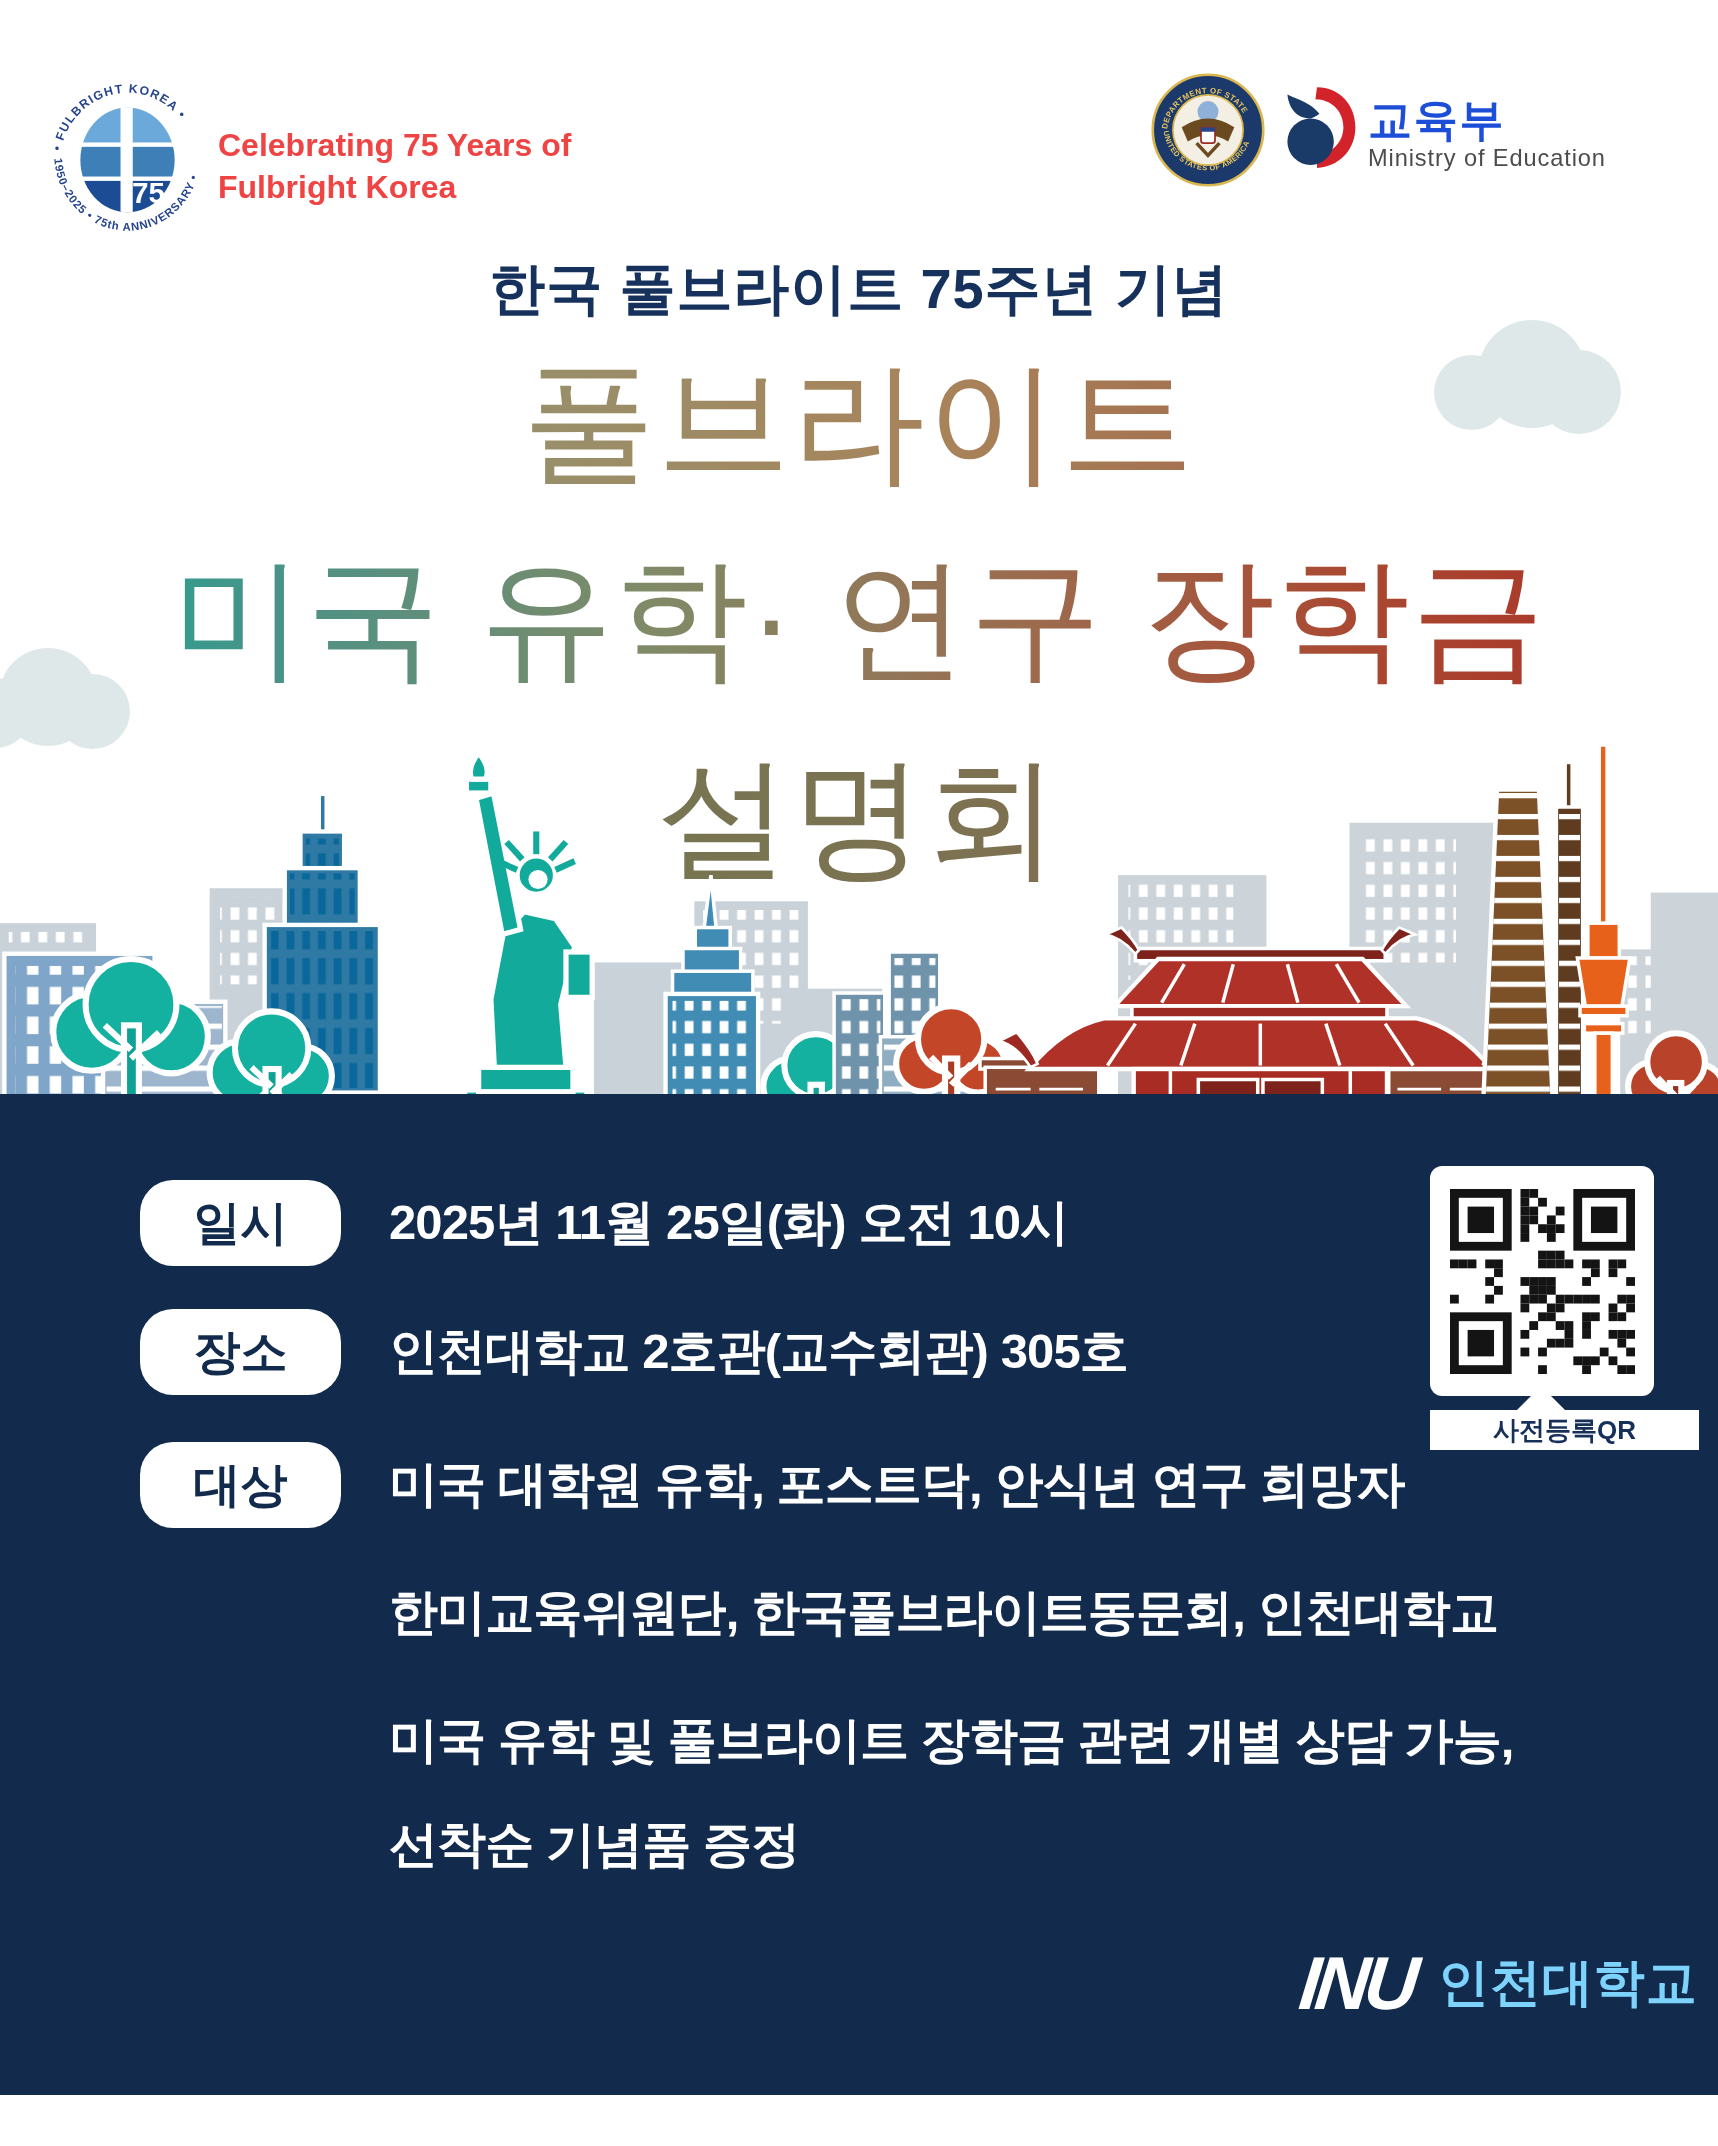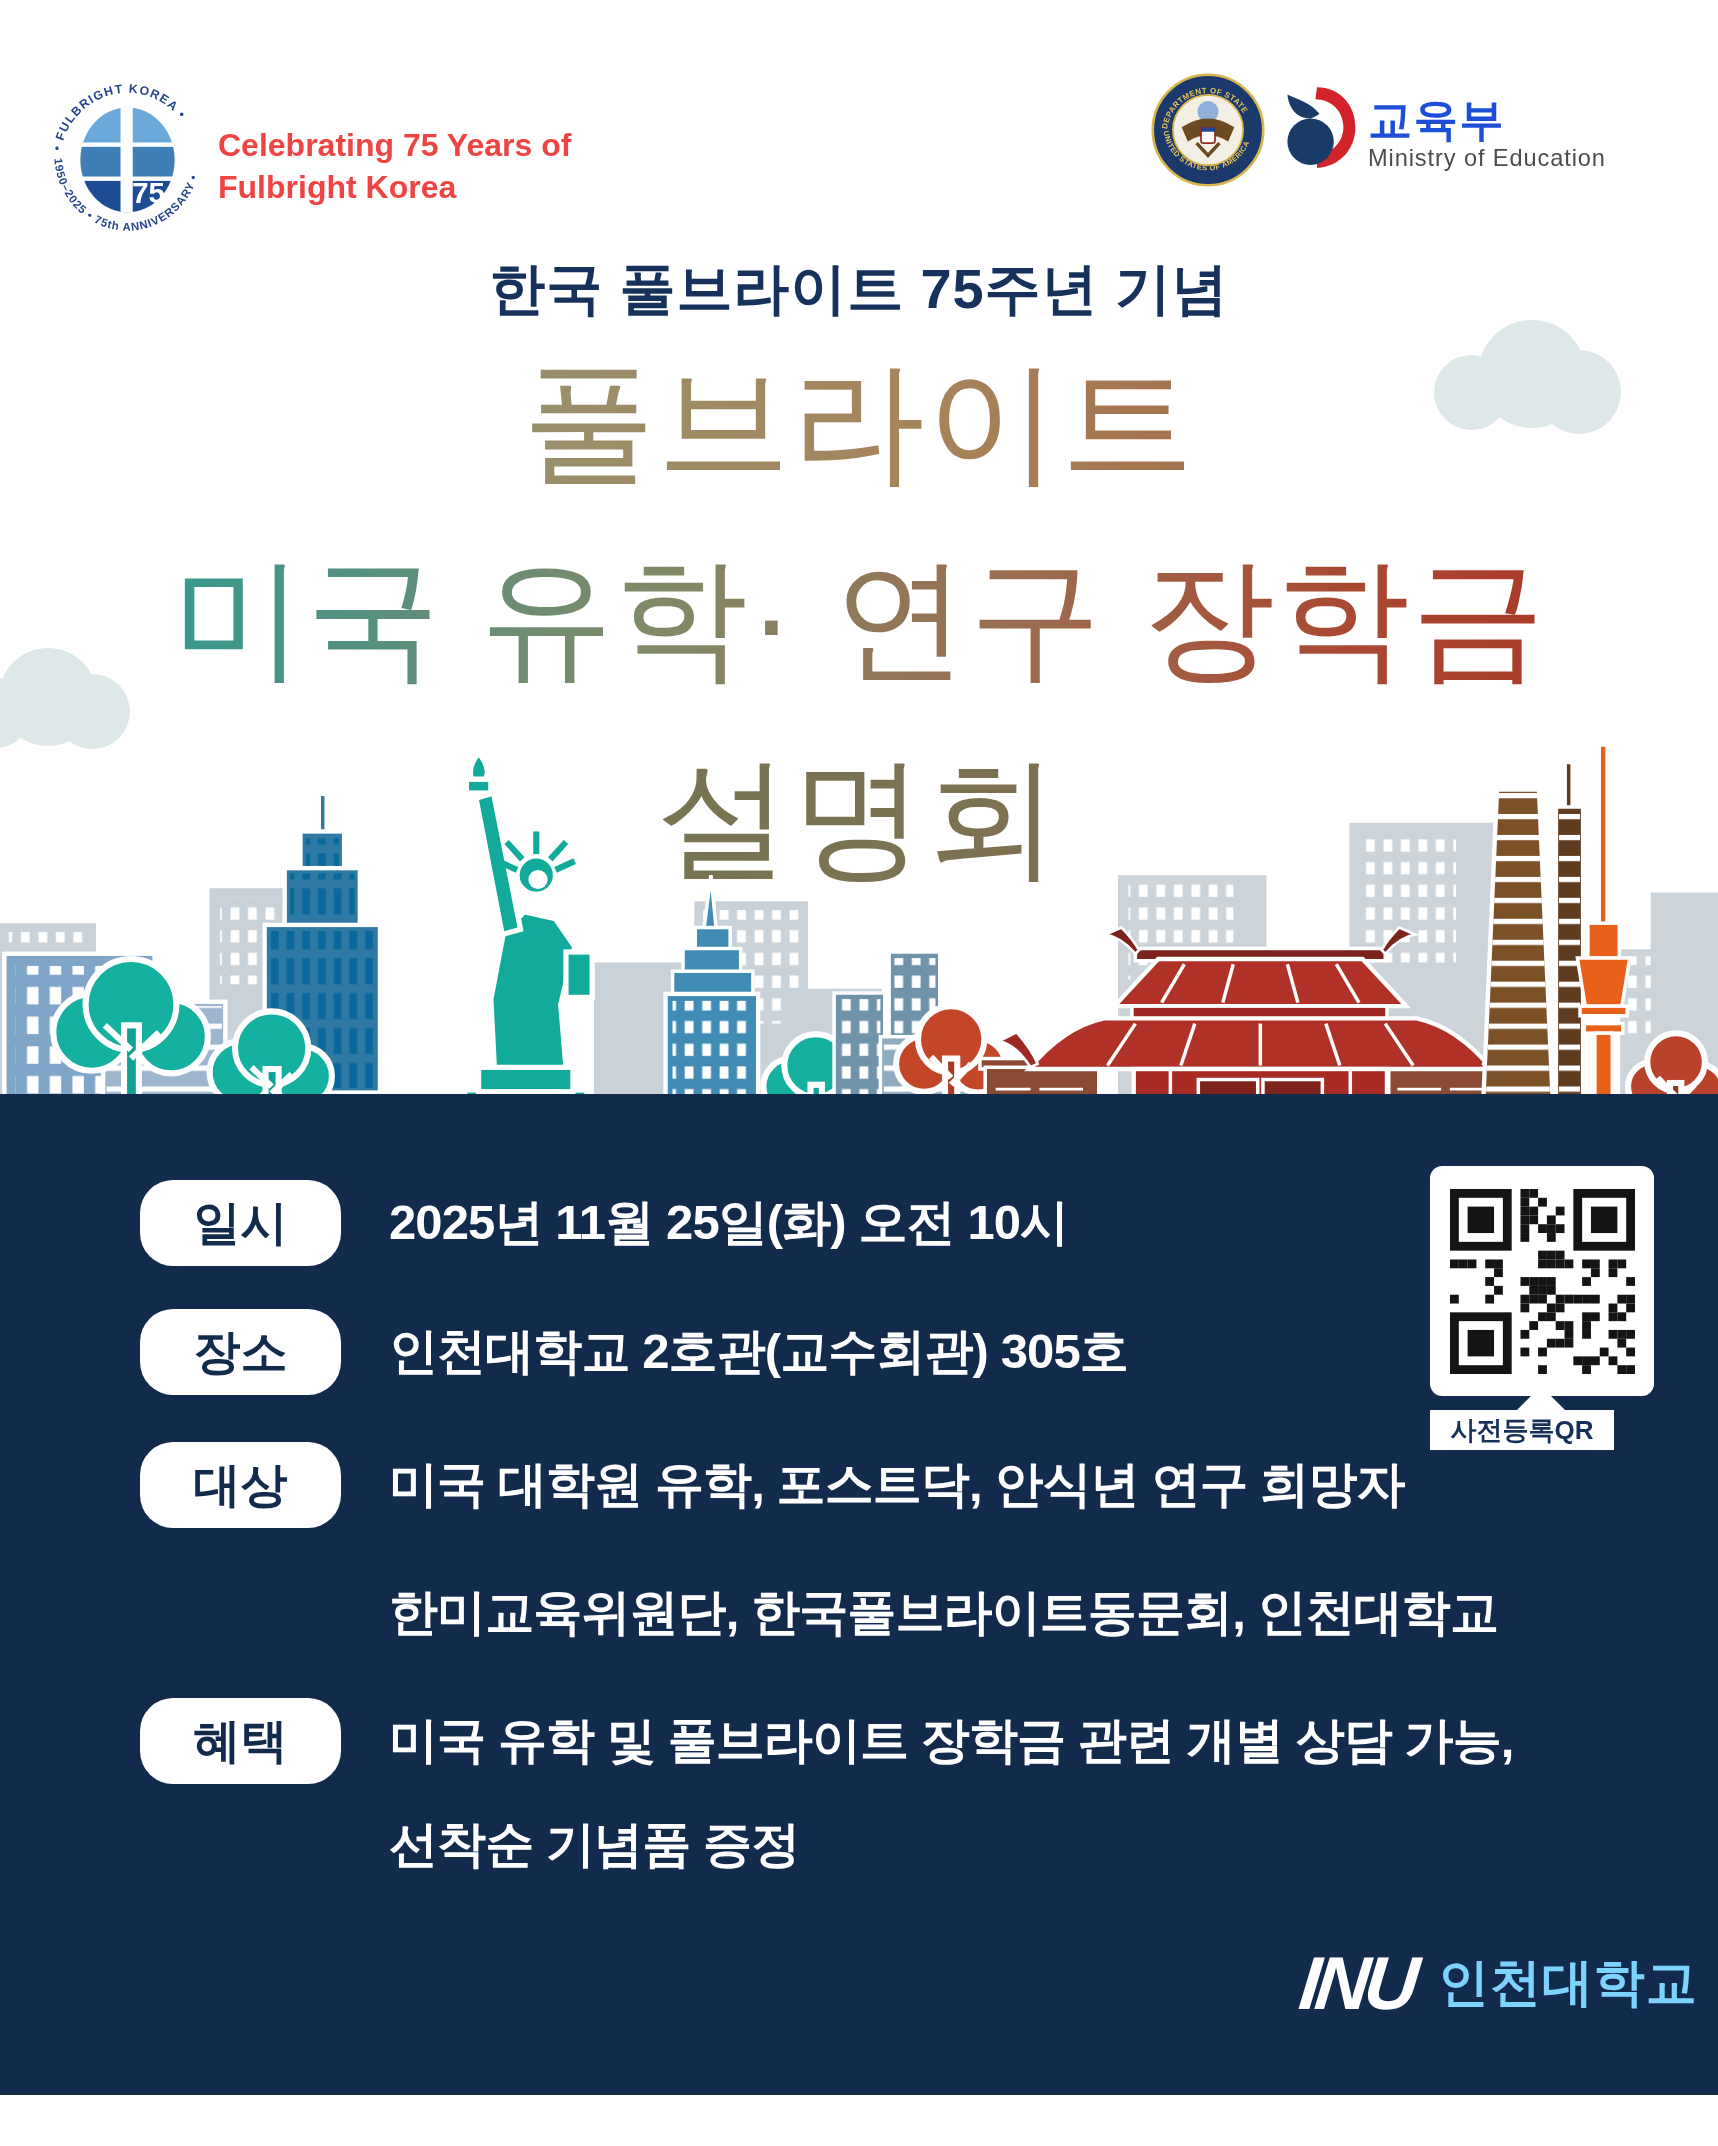--- a/index.html
+++ b/index.html
@@ -28,21 +28,21 @@
   .panel{left:0;top:1094px;width:1718px;height:1001px;background:#122a4c;}
   .row-pill{left:140px;width:201px;height:86px;background:#ffffff;border-radius:33px;
             color:#122a4c;font-weight:800;font-size:47px;display:flex;align-items:center;justify-content:center;}
   .row-val{left:389px;height:86px;display:flex;align-items:center;color:#ffffff;font-weight:600;font-size:49px;letter-spacing:-0.9px;white-space:nowrap;}
   .row-val2{left:389px;color:#ffffff;font-weight:600;font-size:49px;letter-spacing:-0.9px;white-space:nowrap;}
 
   .qr-frame{left:1430px;top:72px;width:224px;height:230px;background:#ffffff;border-radius:12.2px;
             display:flex;align-items:center;justify-content:center;}
   .qr-notch{left:1515px;top:292px;width:52px;height:26px;background:#ffffff;
             clip-path:polygon(50% 0,100% 100%,0 100%);}
-  .qr-label{left:1430px;top:316px;width:184px;height:40px;background:#ffffff;
+  .qr-label{left:1430px;top:316px;width:269px;height:40px;background:#ffffff;
             display:flex;align-items:center;justify-content:center;
             color:#16305a;font-weight:800;font-size:26px;}
 
   .inu-wrap{left:1300px;top:852px;display:flex;align-items:center;}
   .inu-mark{color:#ffffff;font-weight:bold;font-style:italic;font-size:75px;letter-spacing:-5.2px;
             transform:skewX(-6deg);line-height:1;}
   .inu-text{color:#7dd3fc;font-weight:800;font-size:51px;margin-left:24.5px;letter-spacing:0.9px;}
 </style>
 </head>
 <body>
@@ -329,23 +329,20 @@
       </div>
     <div class="abs row-val" style="top:215px">인천대학교 2호관(교수회관) 305호</div>
 
     <div class="abs row-pill" style="top:348px">
         <span>대상</span>
       </div>
     <div class="abs row-val" style="top:348px">미국 대학원 유학, 포스트닥, 안식년 연구 희망자</div>
 
     <div class="abs row-val" style="top:476px">한미교육위원단, 한국풀브라이트동문회, 인천대학교</div>
 
-    <div class="abs row-pill" style="top:604px">
-        <span>혜택</span>
-      </div>
     <div class="abs row-val" style="top:604px">미국 유학 및 풀브라이트 장학금 관련 개별 상담 가능,</div>
     <div class="abs row-val2" style="top:718px">선착순 기념품 증정</div>
 
     <div class="abs qr-frame">
       <svg id="qr-svg" width="185" height="185" viewBox="0 0 210 210" fill="#141414">
           <rect x="0" y="0" width="70" height="70"></rect>
           <rect x="10" y="10" width="50" height="50" fill="#fff"></rect>
           <rect x="20" y="20" width="30" height="30"></rect>
           <rect x="140" y="0" width="70" height="70"></rect>
           <rect x="150" y="10" width="50" height="50" fill="#fff"></rect>

